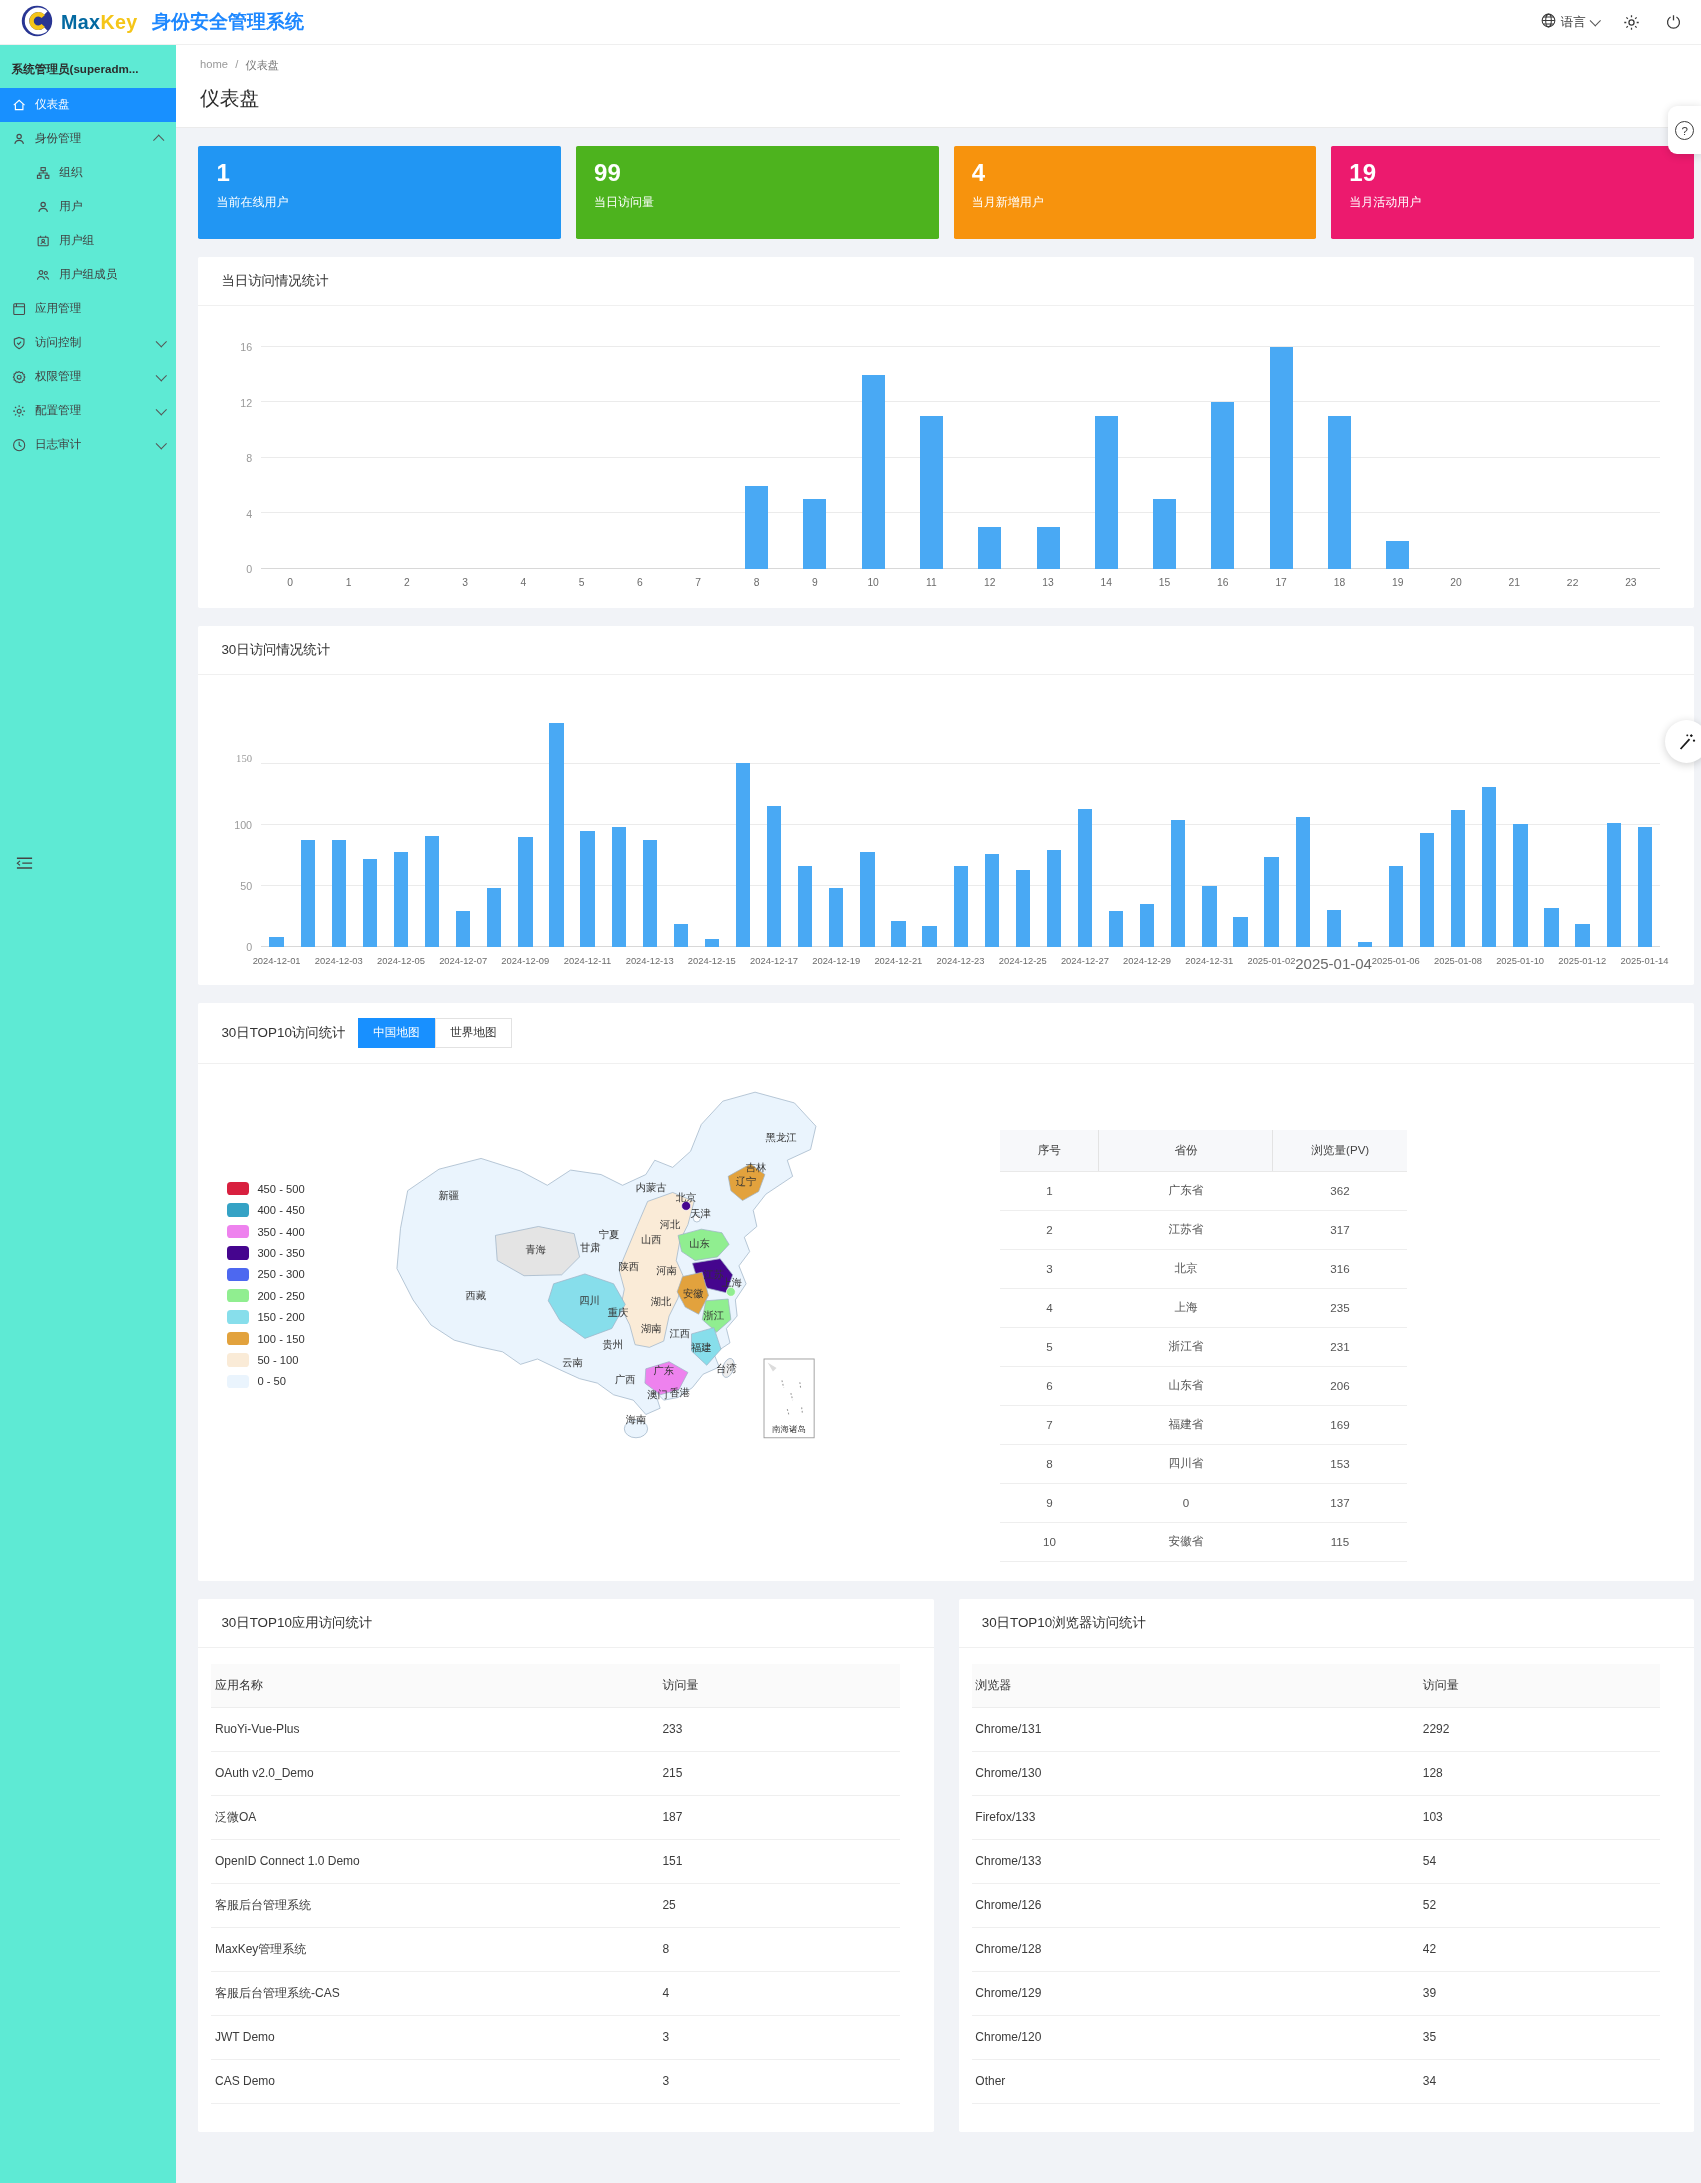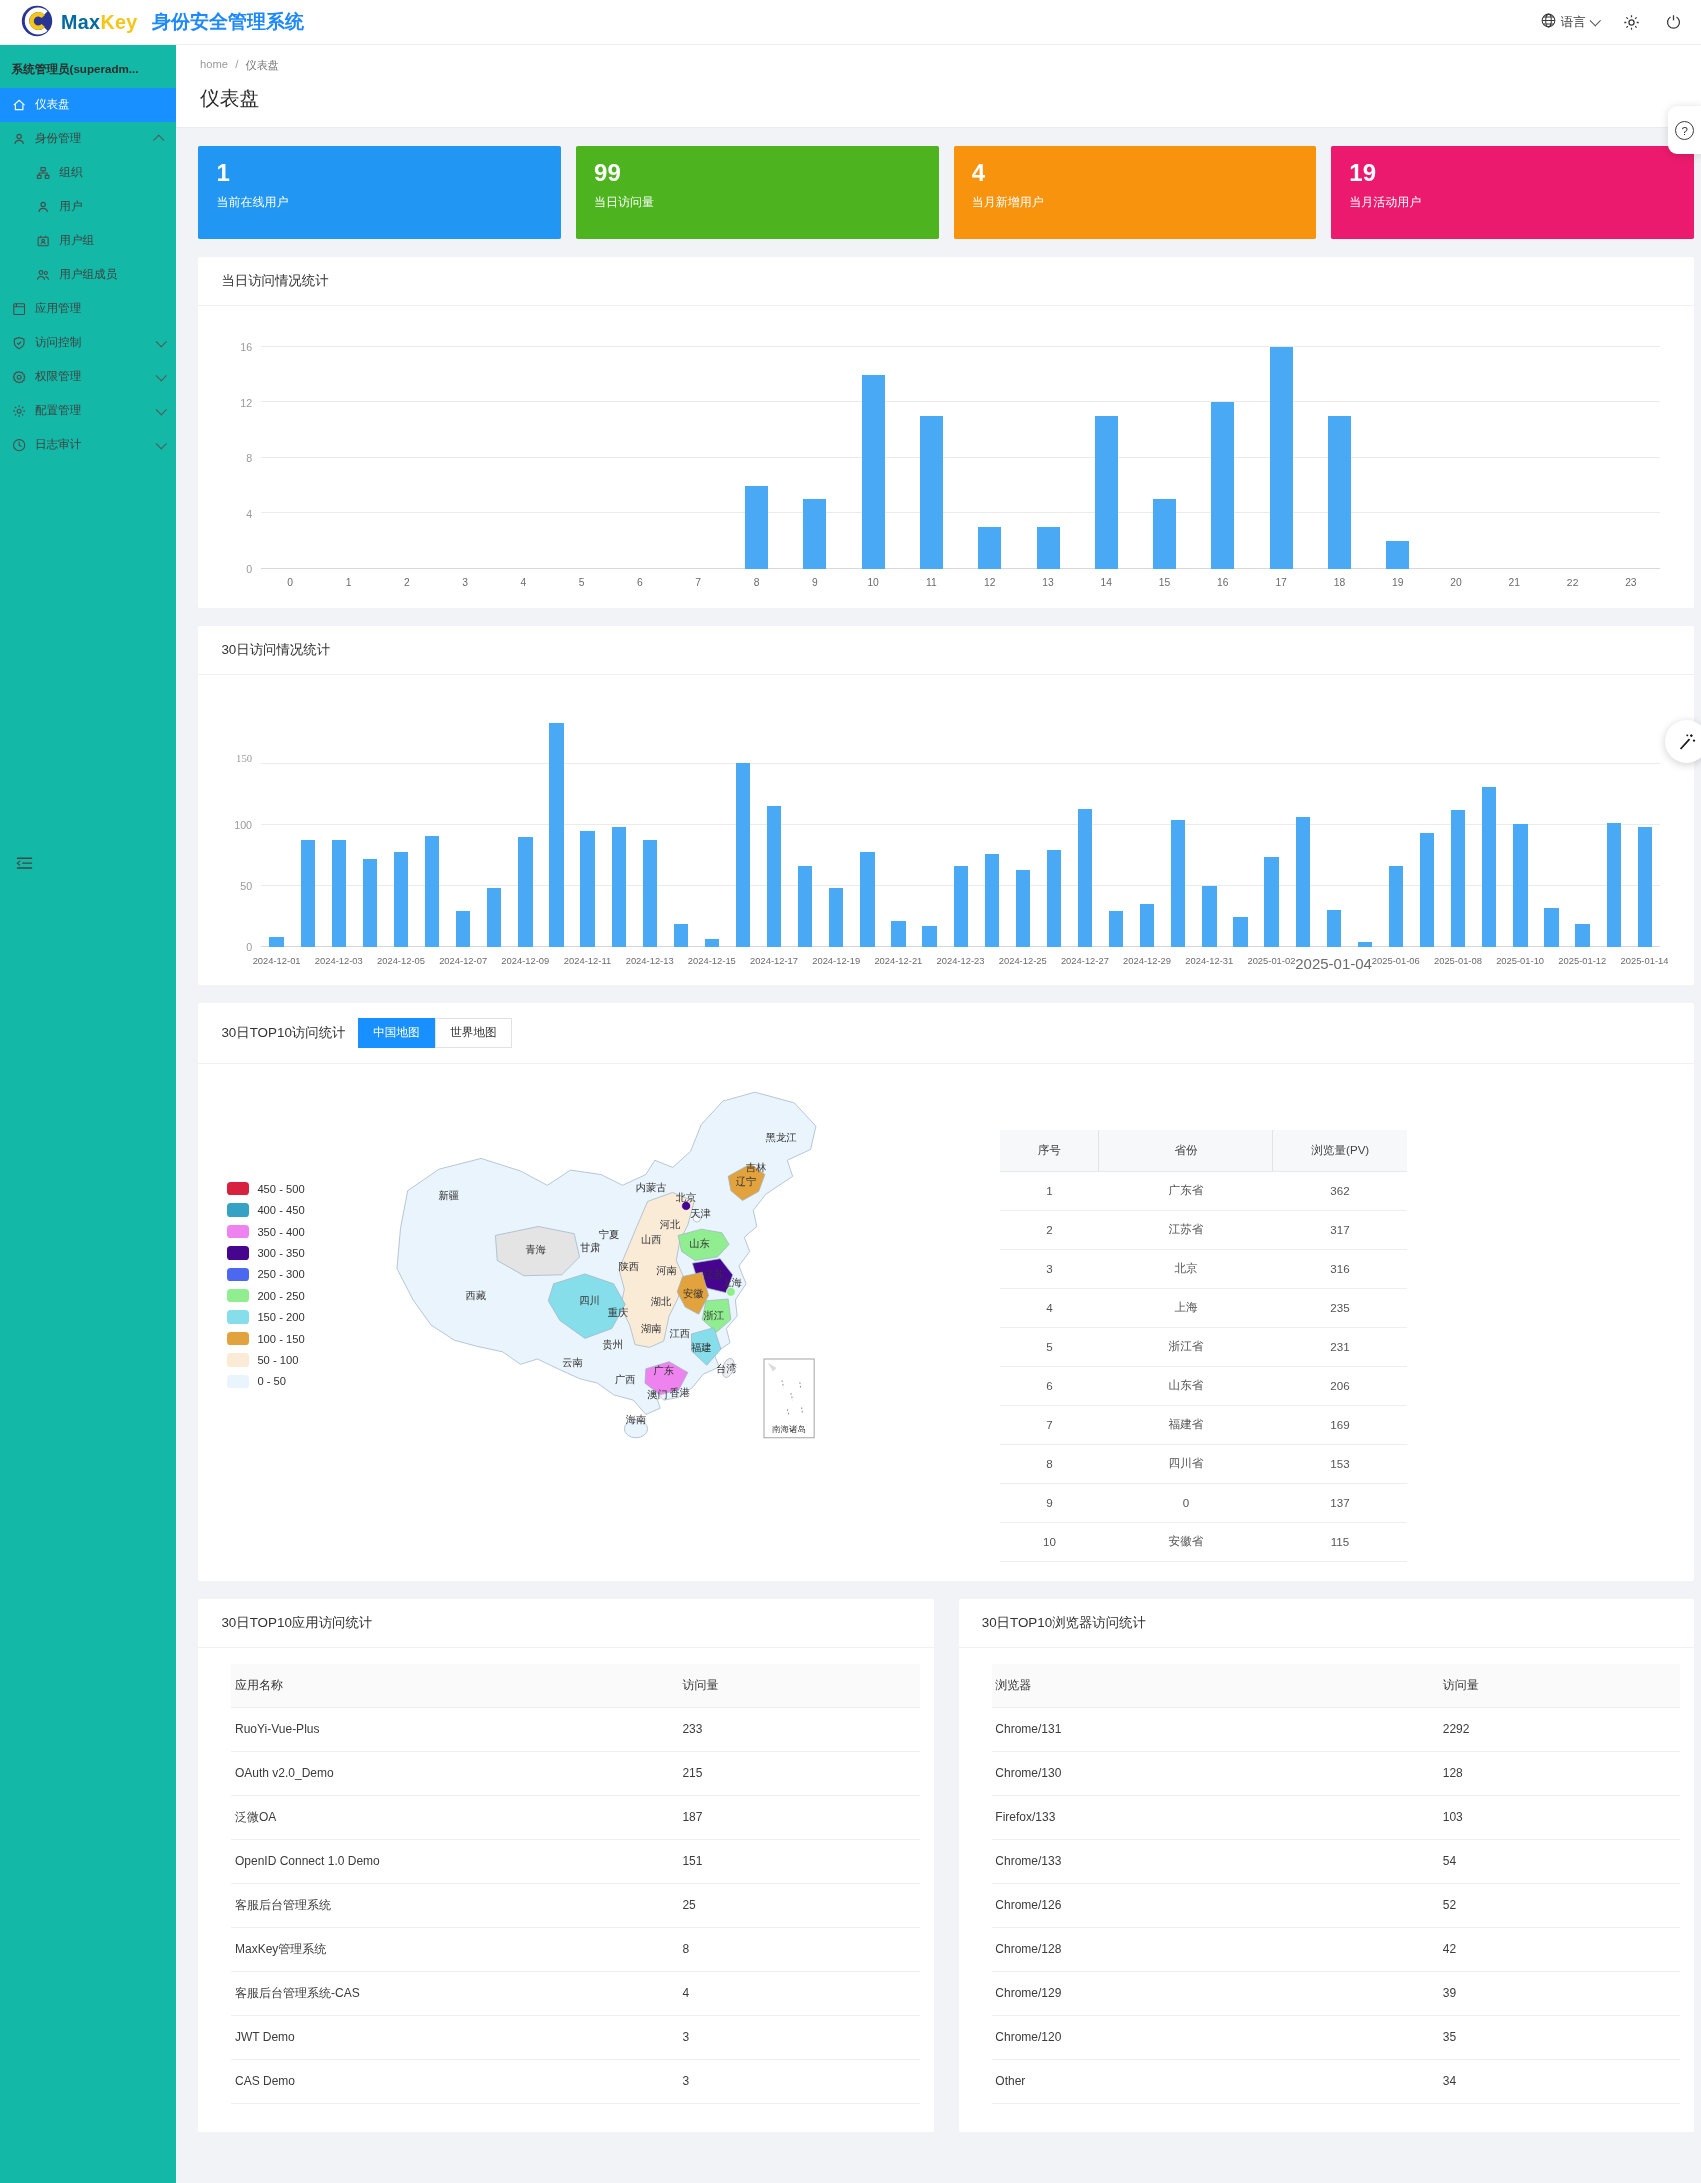--- a/index.html
+++ b/index.html
@@ -14,21 +14,21 @@
   .brand-name .mx { color:#0369a1; } .brand-name .ky { color:#f5c518; }
   .app-title { font-size:19px; font-weight:bold; color:#1e88ff; margin-left:7.2px; }
   .topbar-right { margin-left:auto; display:flex; align-items:center; gap:25px; color:#3a3a3a; }
   .top-item { display:flex; align-items:center; gap:4.5px; font-size:12.5px; cursor:pointer; }
   .chev { width:8px; height:8px; border-right:1.3px solid #555; border-bottom:1.3px solid #555; display:inline-block; }
   .chev.down { transform:rotate(45deg) translateY(-1.8px); }
   .chev.up { transform:rotate(-135deg) translateY(-1.8px); }
 
   
   .layout { display:flex; height:2139px; }
-  .sidebar { width:176px; background:#14b8a6; flex:none; position:relative; padding-top:5.4px; }
+  .sidebar { width:176px; background:#5eead4; flex:none; position:relative; padding-top:5.4px; }
   .side-user { font-size:11.6px; font-weight:bold; color:#2d2d2d; padding:11.6px 11.6px 10.7px; white-space:nowrap; overflow:hidden; }
   .mi { height:34px; display:flex; align-items:center; gap:9px; padding:0 11.6px; font-size:11.6px; color:#404040; cursor:pointer; }
   .mi .ic { width:14.3px; height:14.3px; flex:none; display:flex; align-items:center; justify-content:center; color:#4a4a4a; }
   .mi.child { padding-left:36px; }
   .mi.active { background:#1890ff; color:#fff; } .mi.active .ic { color:#fff; }
   .mi .mchev { margin-left:auto; }
   .fold-btn { position:absolute; left:16px; top:811px; color:#444; cursor:pointer; }
 
   .main { flex:1; min-width:0; }
   .page-head { background:#fff; padding:12.5px 0 0 24px; border-bottom:0.9px solid #ebebeb; }
@@ -74,21 +74,21 @@
   .map-table { width:407px; margin-left:82px; margin-top:45px; flex:none; align-self:flex-start;
     border-collapse:collapse; font-size:11.6px; color:#555; }
   .map-table th { background:#f7f8fa; font-weight:normal; color:#444; height:41px; }
   .map-table th + th { border-left:0.9px solid #e3e3e3; }
   .map-table td { text-align:center; height:39px; border-bottom:0.9px solid #eeeeee; }
   .map-table th { text-align:center; border-bottom:0.9px solid #e9e9e9; }
 
   
   .bottom-row { display:flex; gap:25px; margin-top:18px; }
   .bottom-row .panel { flex:1; margin-top:0; padding-bottom:28px; }
-  .flat-table { width:calc(100% - 47px); margin:16px 33px 0; border-collapse:collapse; font-size:12px; color:#333; }
+  .flat-table { width:calc(100% - 47px); margin:16px 13px 0; border-collapse:collapse; font-size:12px; color:#333; }
   .flat-table th { background:#fafafa; text-align:left; font-weight:normal; color:#333; height:43px; padding:0 3.6px;
     border-bottom:0.9px solid #ededed; }
   .flat-table td { height:44px; padding:0 3.6px; border-bottom:0.9px solid #efefef; color:#3c3c3c; }
   .flat-table .vcol { width:35%; }
 
   
   .help-fab { position:absolute; top:106px; right:0; width:34px; height:48px; background:#fff;
     border-radius:9px 0 0 9px; box-shadow:0 1.8px 9px rgba(0,0,0,.14); z-index:9;
     display:flex; align-items:center; justify-content:flex-start; padding-left:7.2px; cursor:pointer; }
   .q-ic { width:19px; height:19px; border:1.4px solid #3c3c3c; border-radius:50%; font-size:11.6px;

